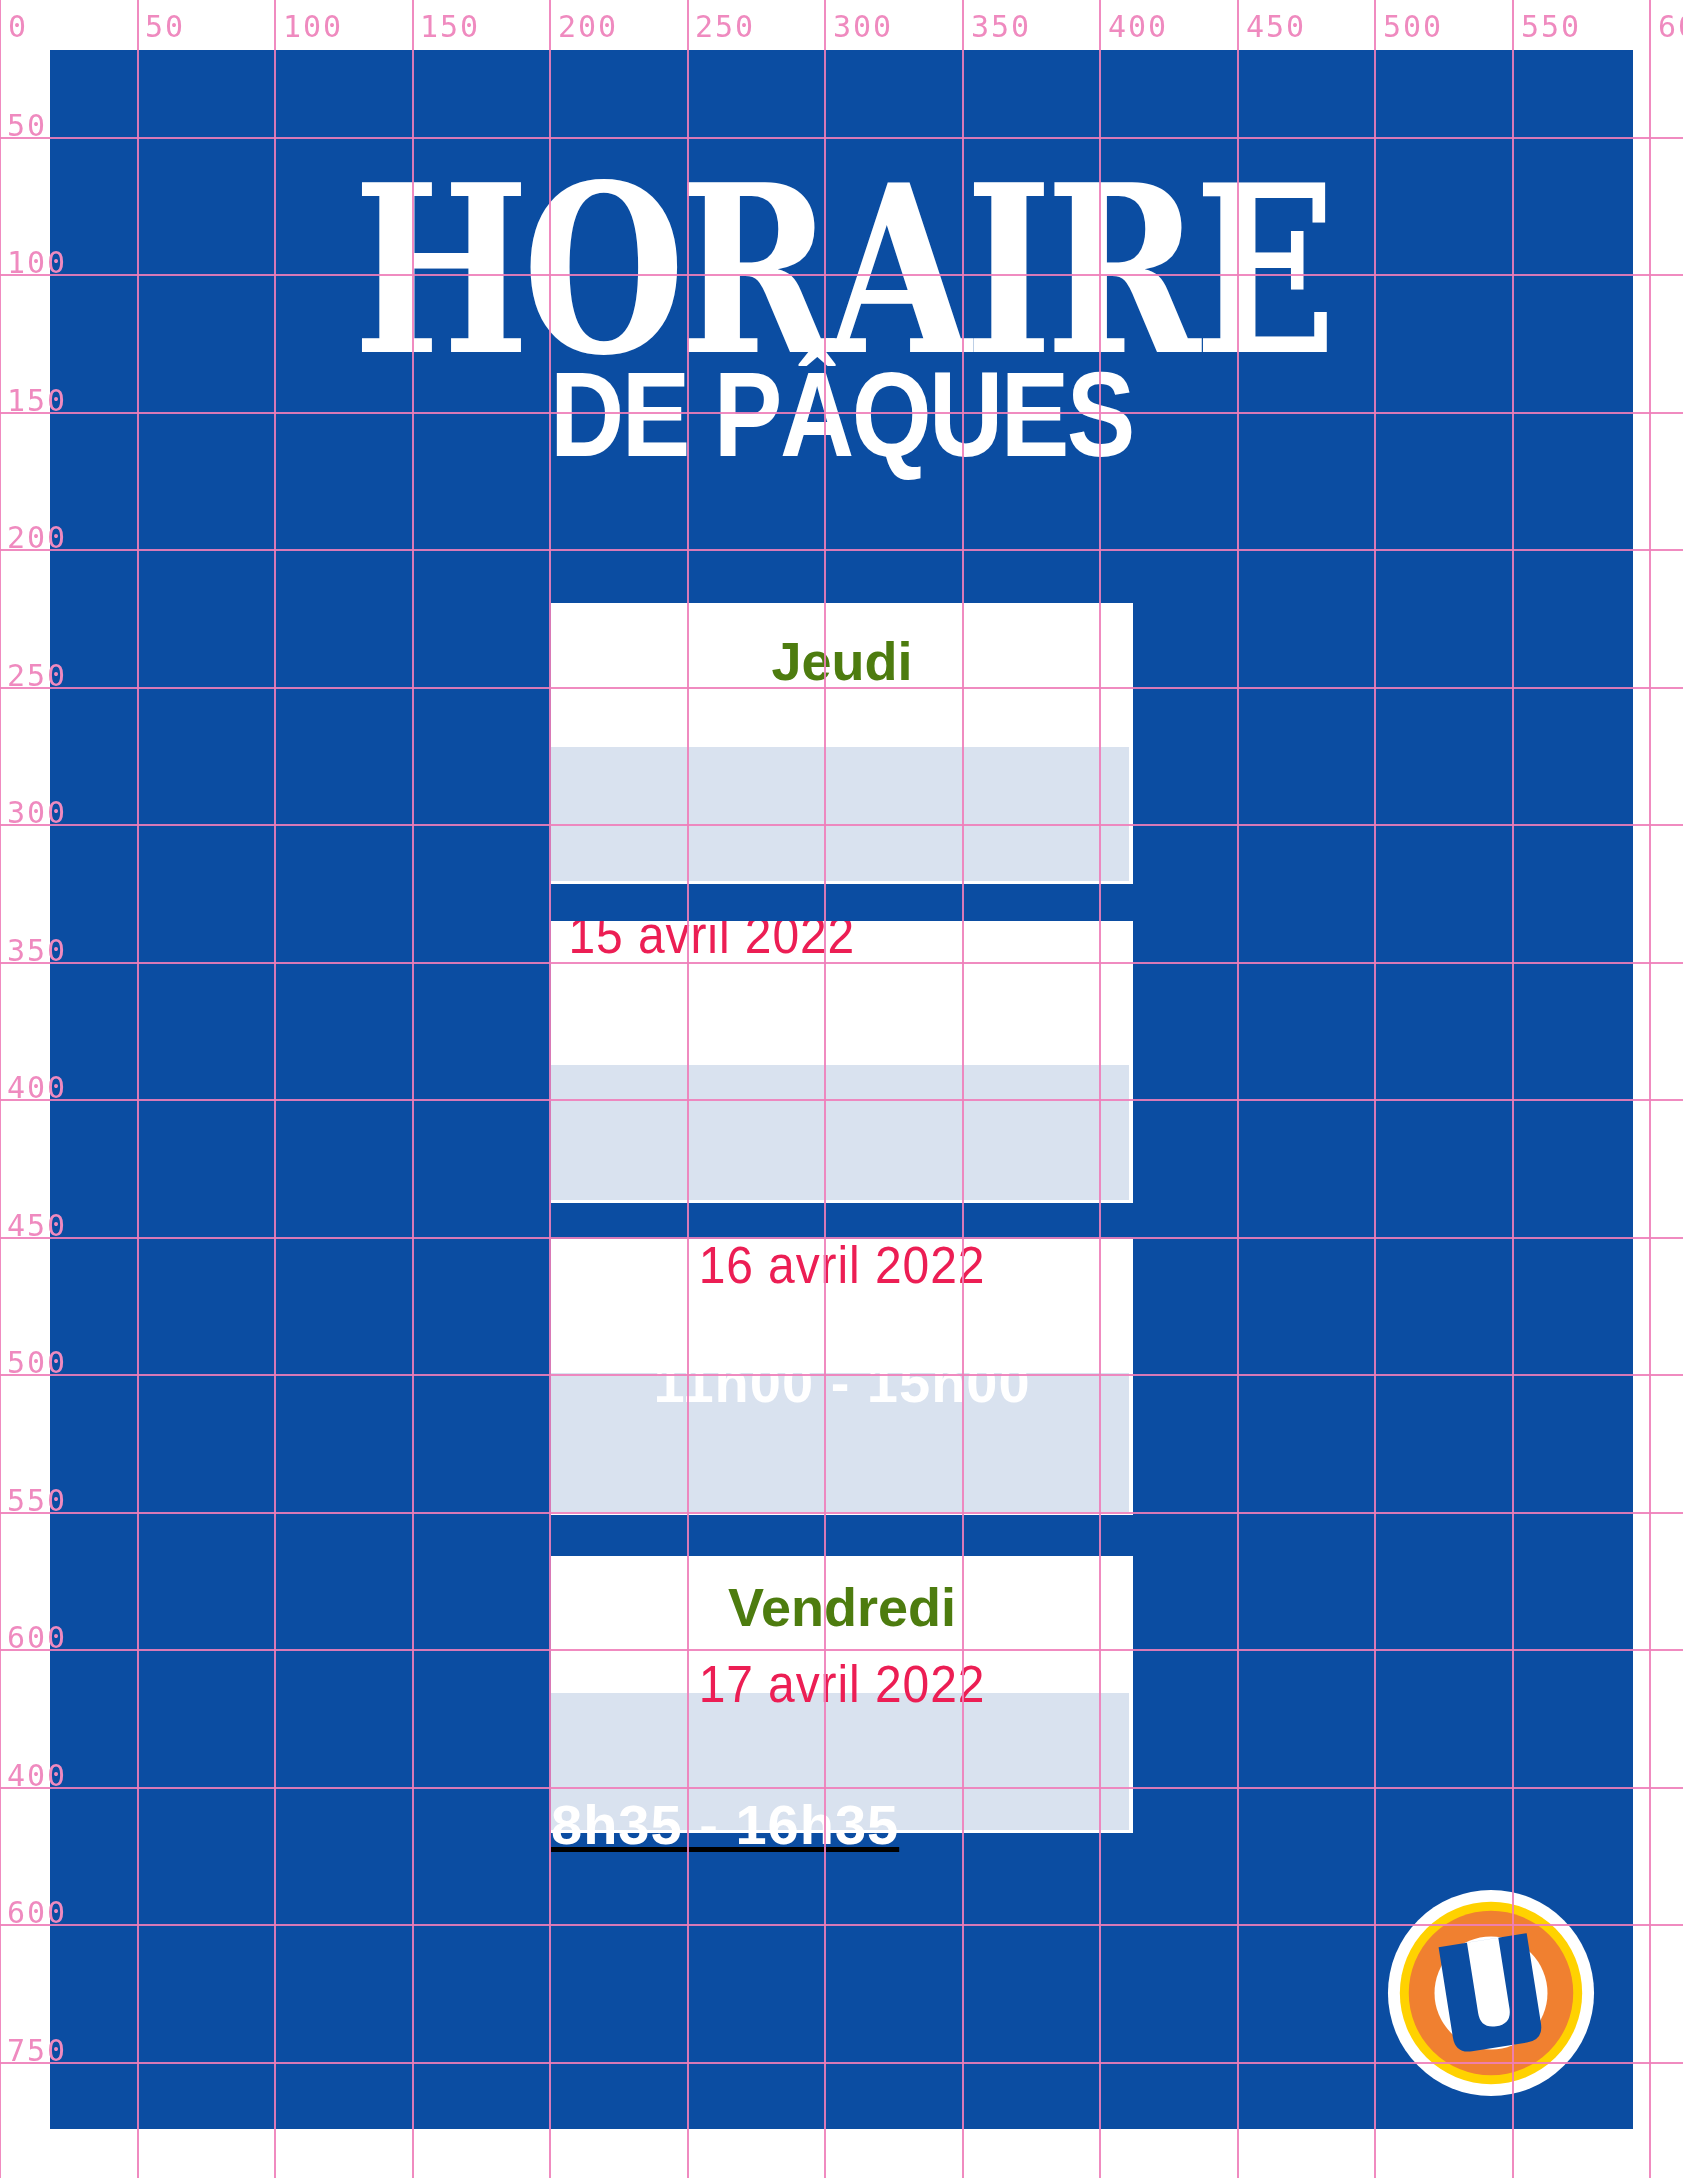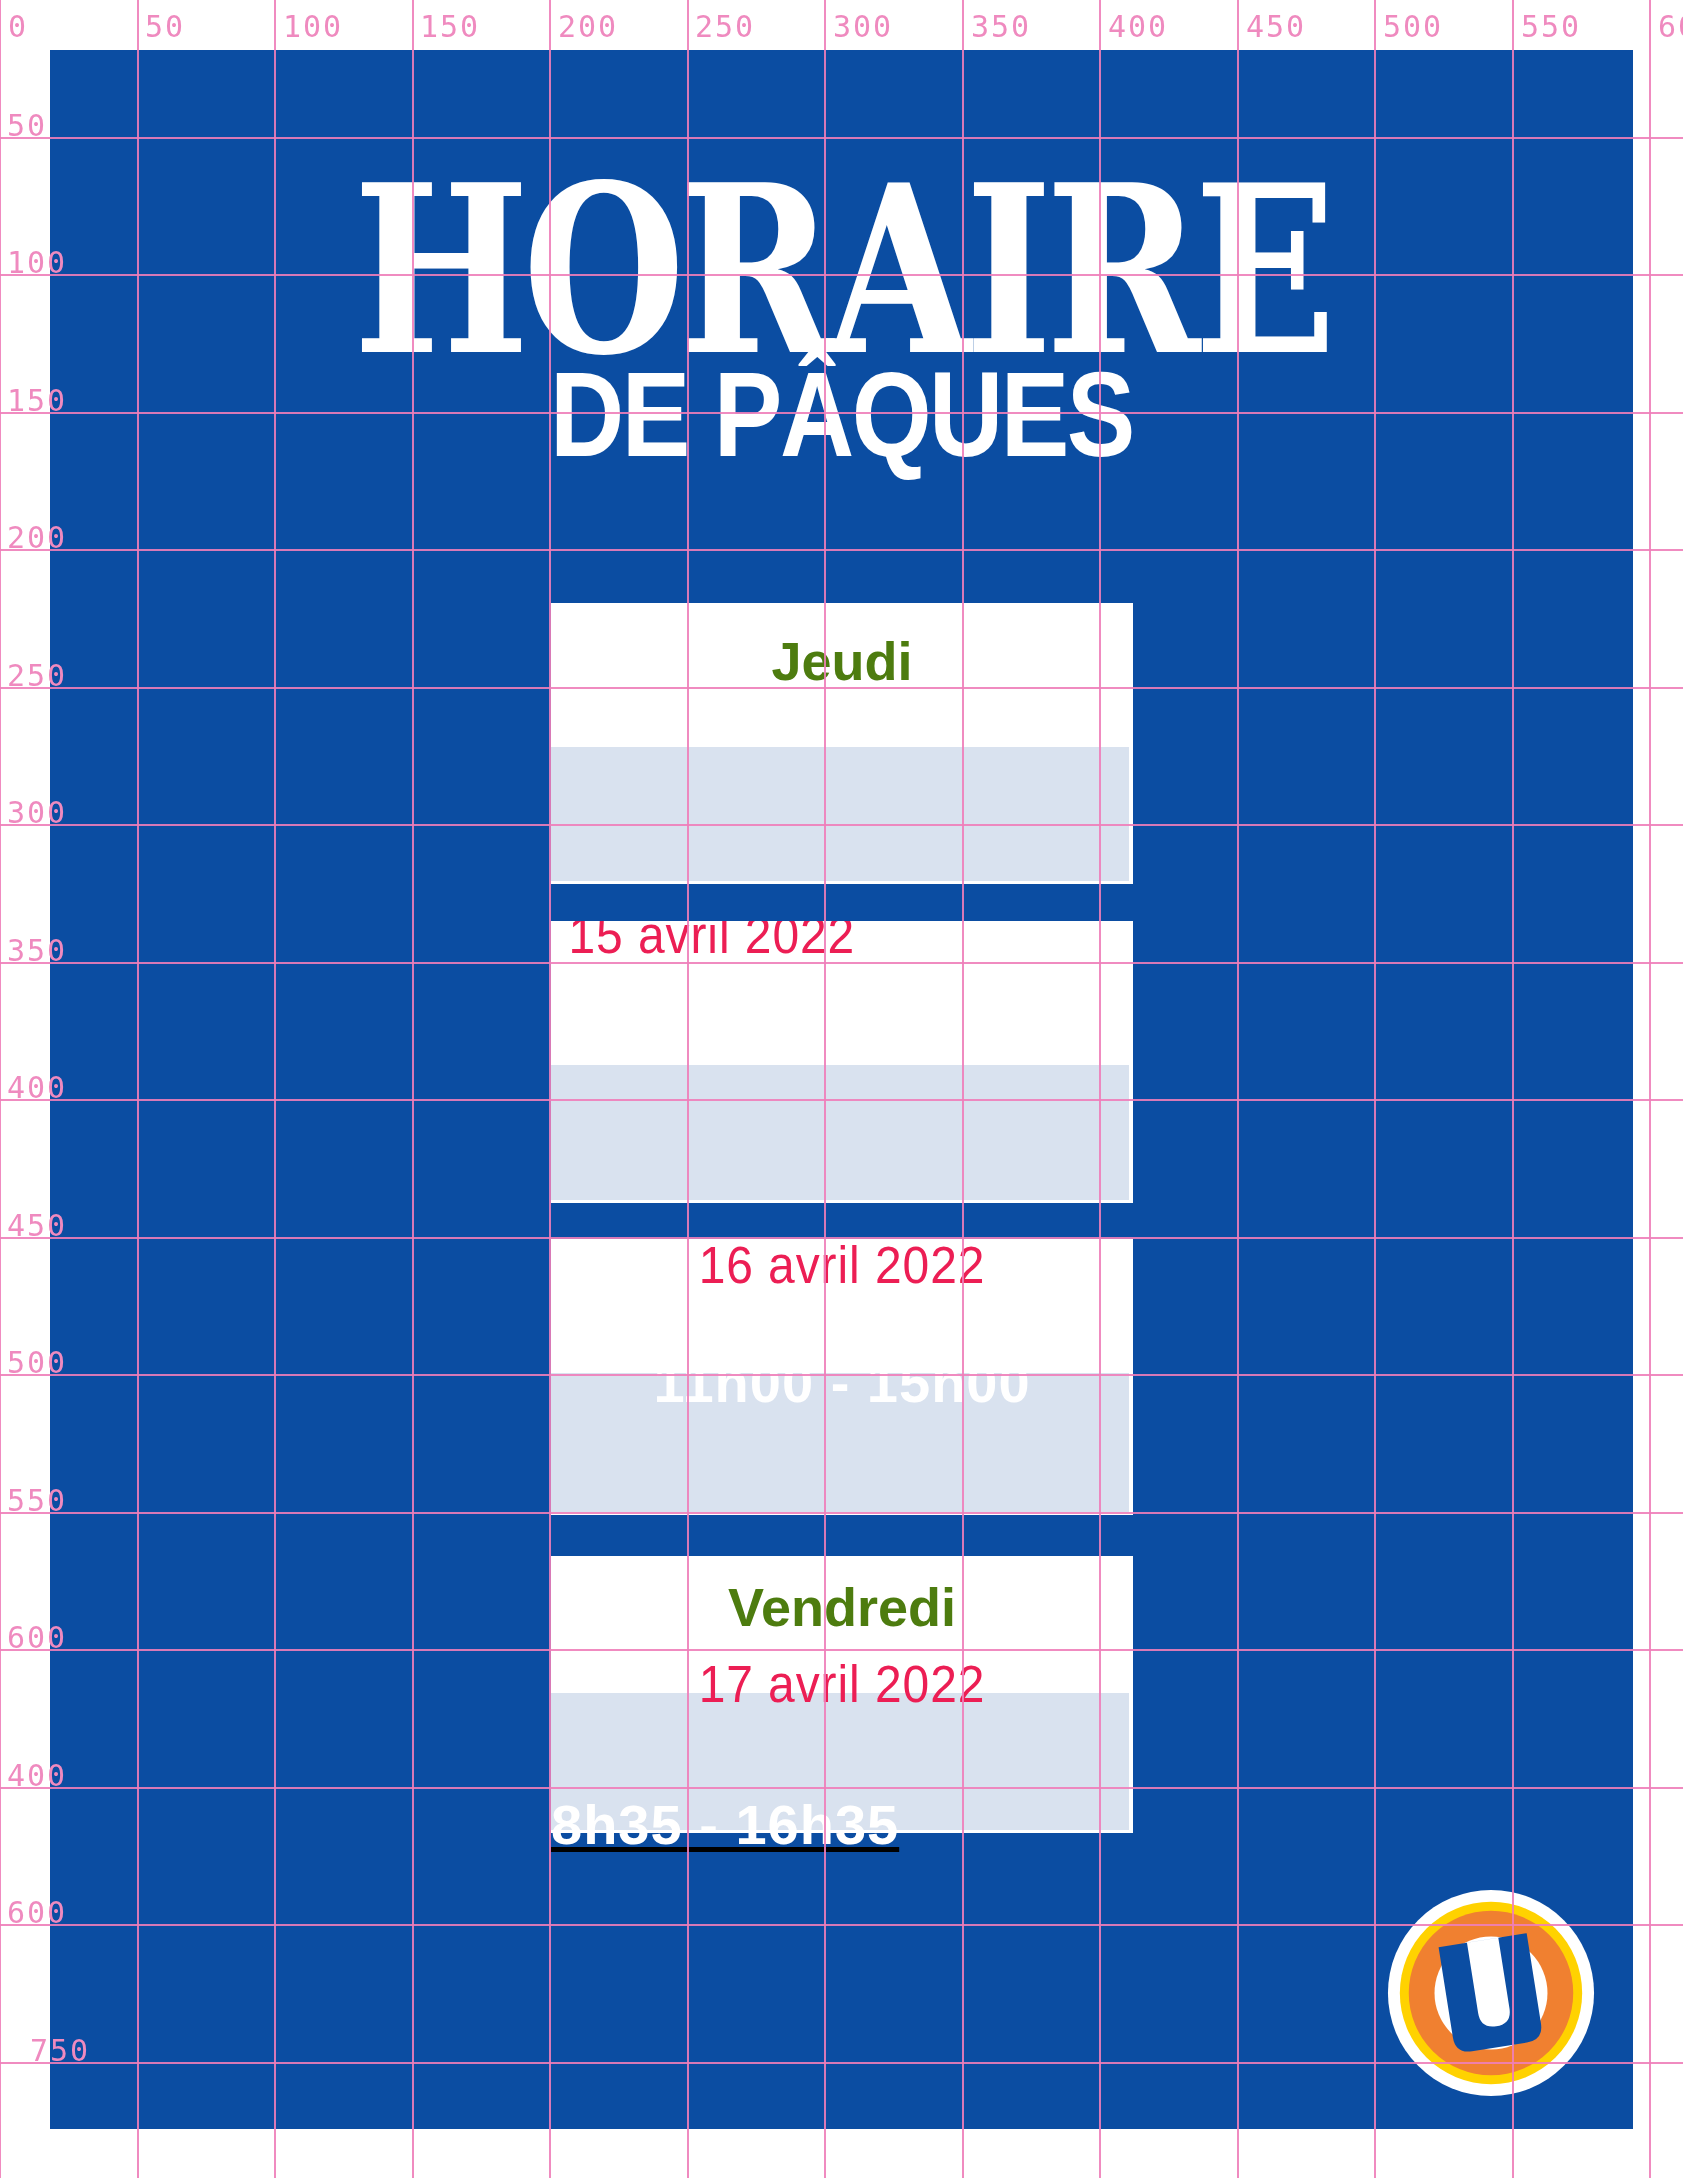--- a/index.html
+++ b/index.html
@@ -161,16 +161,16 @@
       <div class="rlab" style="left: 7px; top: 1348px;">500</div>
       <div class="gl-h" style="top: 1512px;"></div>
       <div class="rlab" style="left: 7px; top: 1486px;">550</div>
       <div class="gl-h" style="top: 1649px;"></div>
       <div class="rlab" style="left: 7px; top: 1623px;">600</div>
       <div class="gl-h" style="top: 1787px;"></div>
       <div class="rlab" style="left: 7px; top: 1761px;">400</div>
       <div class="gl-h" style="top: 1924px;"></div>
       <div class="rlab" style="left: 7px; top: 1898px;">600</div>
       <div class="gl-h" style="top: 2062px;"></div>
-      <div class="rlab" style="left: 7px; top: 2036px; margin-left: 23px;">750</div>
+      <div class="rlab" style="left: 7px; top: 2036px;">750</div>
     </div>
 </div>
 
 
 </body></html>

